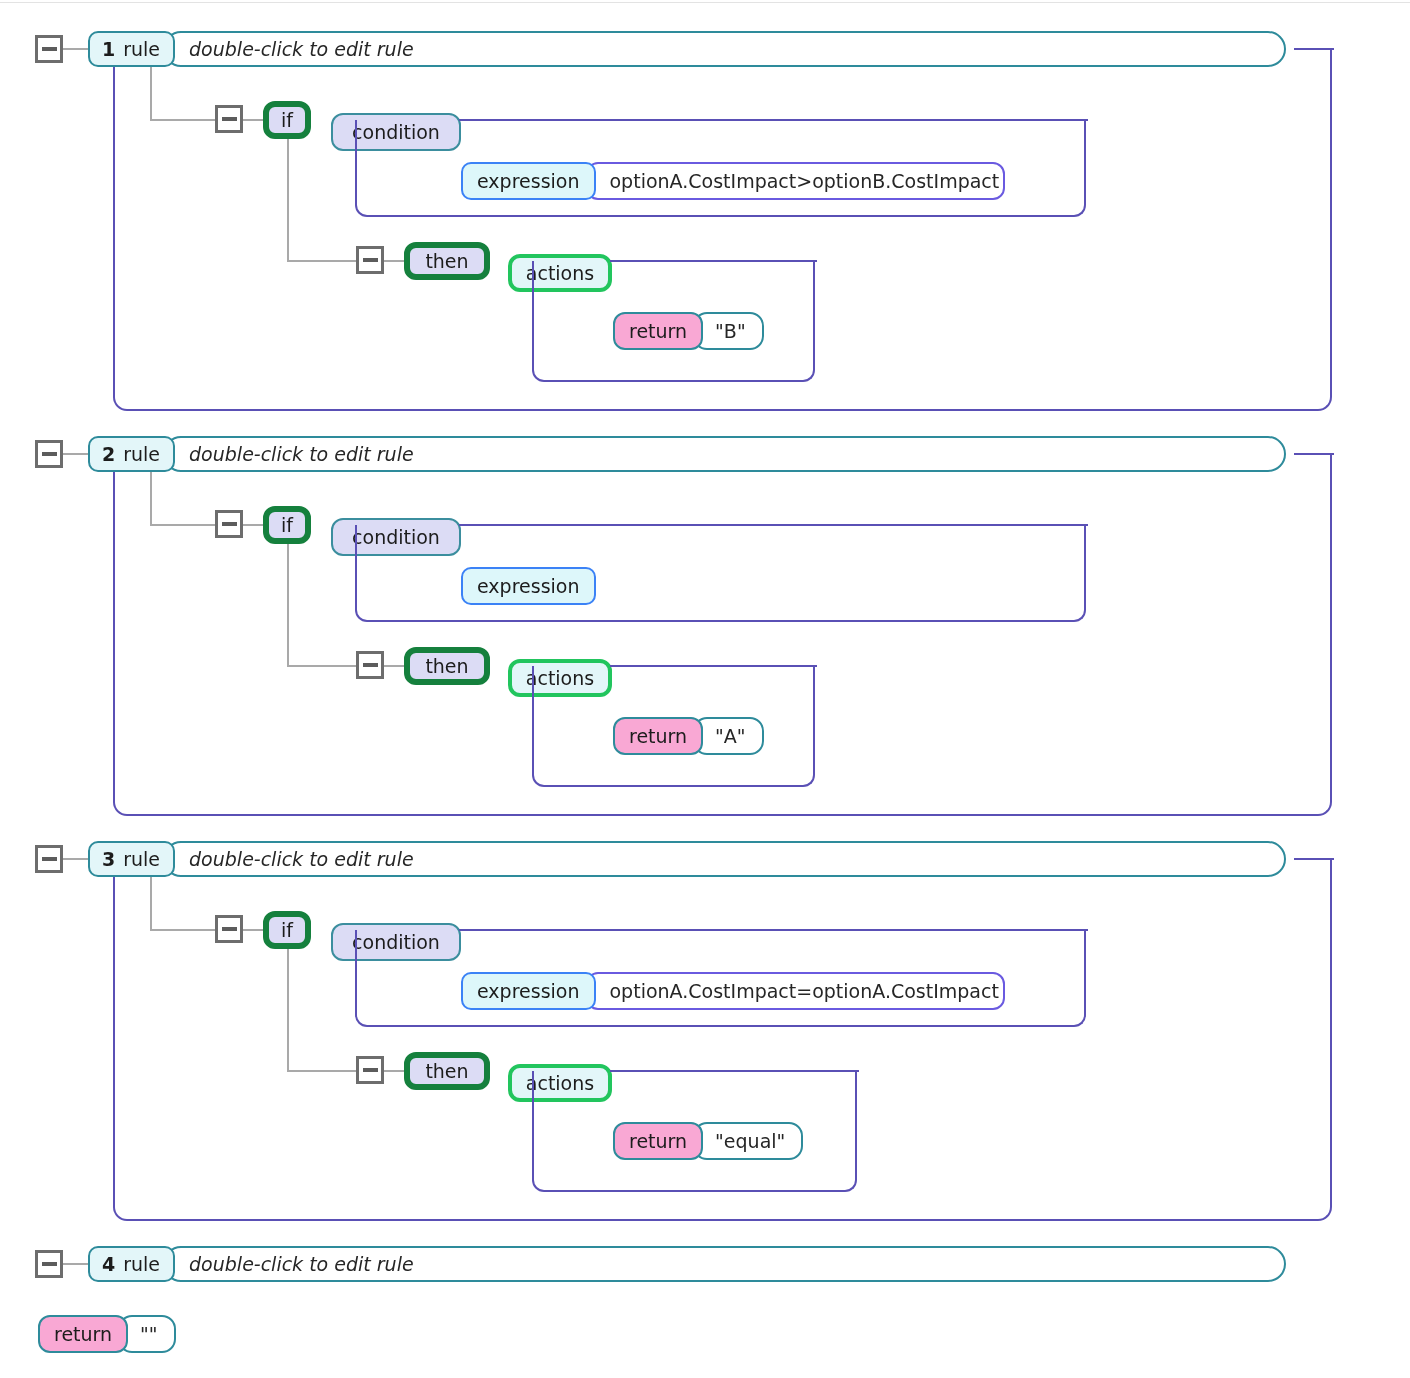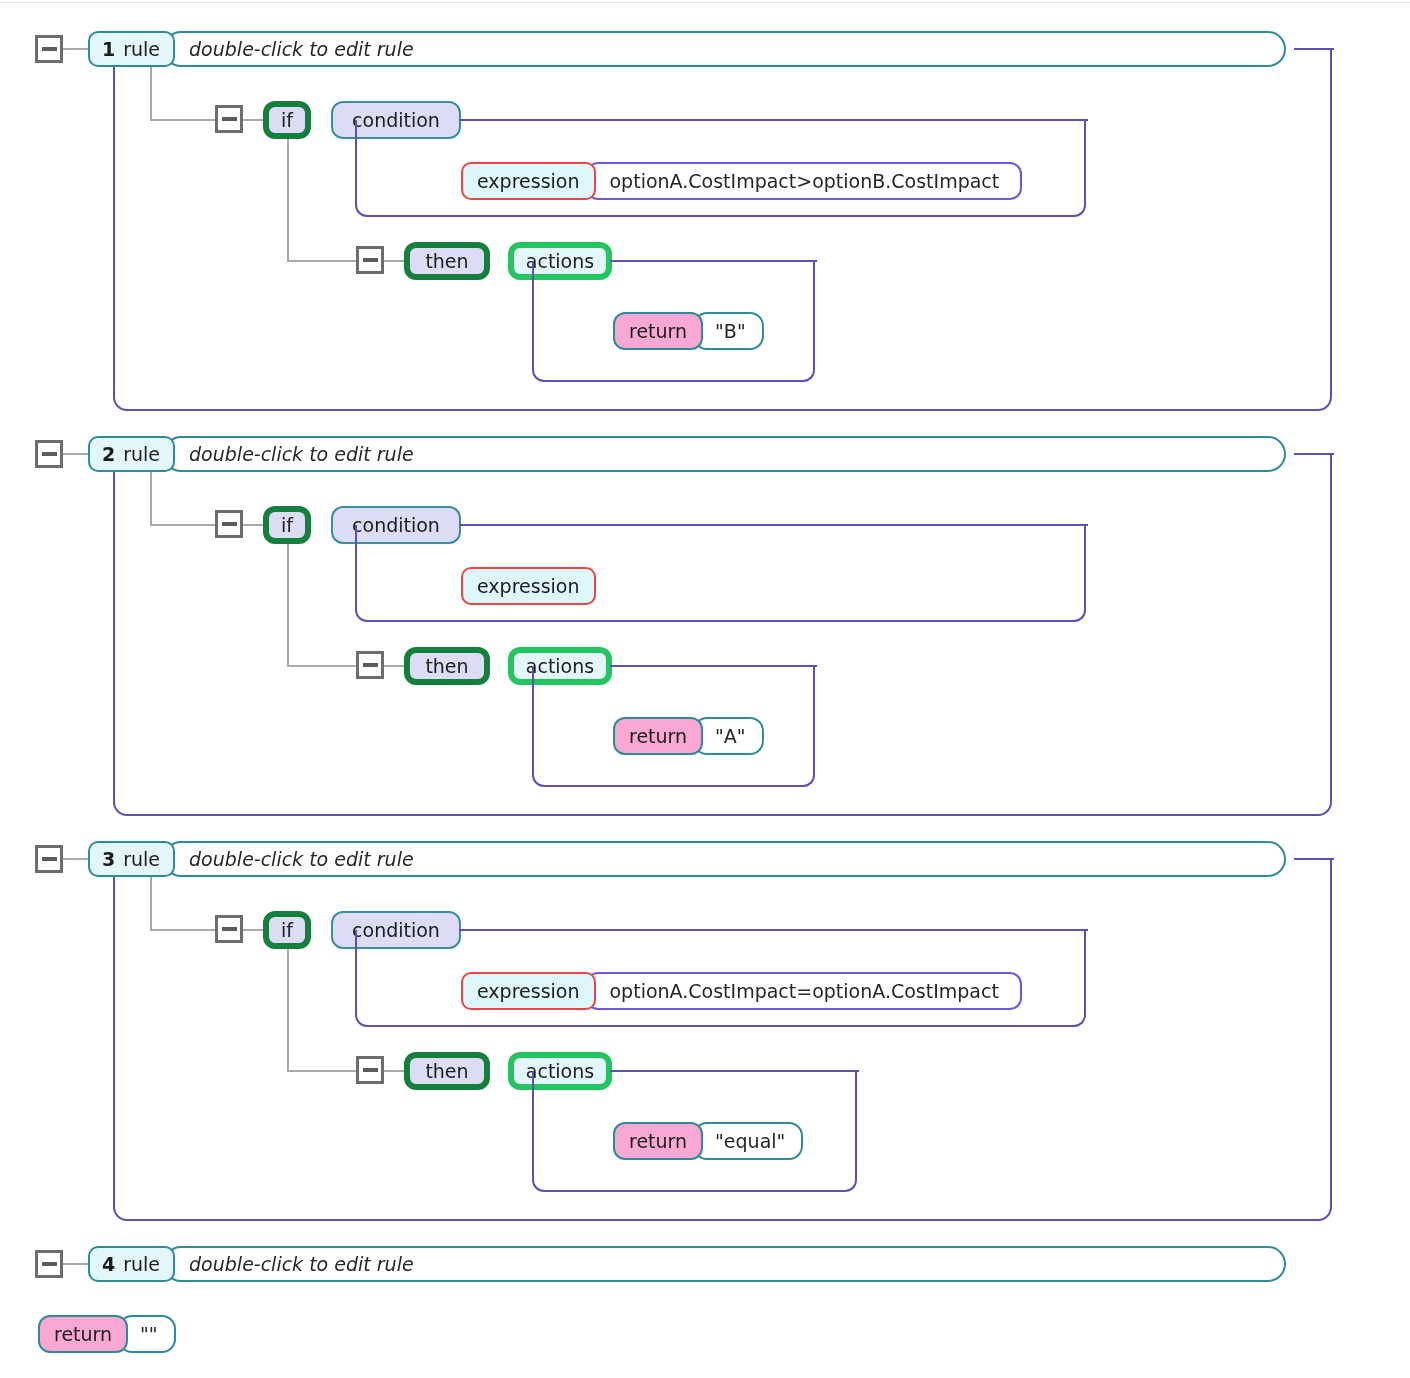--- a/index.html
+++ b/index.html
@@ -79,40 +79,41 @@
   }
   
   .secpill{
     height:38px;
     border-radius:12px;
     display:flex;align-items:center;justify-content:center;
     font-size:19px;color:#1c1c1c;
     box-sizing:border-box;
     position:absolute;
     white-space:nowrap;
+    margin-top:12px;
   }
   .secpill.cond{background:#dcdcf5;border:2px solid #3b8e9e;}
-  .secpill.act{background:#e3f6f9;border:6px solid #22c55e;}
+  .secpill.act{background:#e3f6f9;border:4px solid #22c55e;}
 
   
   .exprpill{height:38px;}
   .exprpill .lab{
     background:#ddf7fa;
-    border:2px solid #ef4444;
+    border:2px solid #3b82f6;
     border-radius:10px;
     padding:0 14px;
     font-size:19px;color:#1c1c1c;
     position:relative;z-index:2;
   }
   .exprpill .val{
     background:#ffffff;
     border:2px solid #6a5ae0;
     border-radius:12px;
     margin-left:-10px;
-    padding:0 21px 0 22px;
+    padding:0 4px 0 22px;
     font-size:19px;color:#262626;
     position:relative;z-index:1;
   }
 
   
   .retpill{height:38px;}
   .retpill .lab{
     background:#f9a8d4;
     border:2px solid #2e8b9b;
     border-radius:12px;

